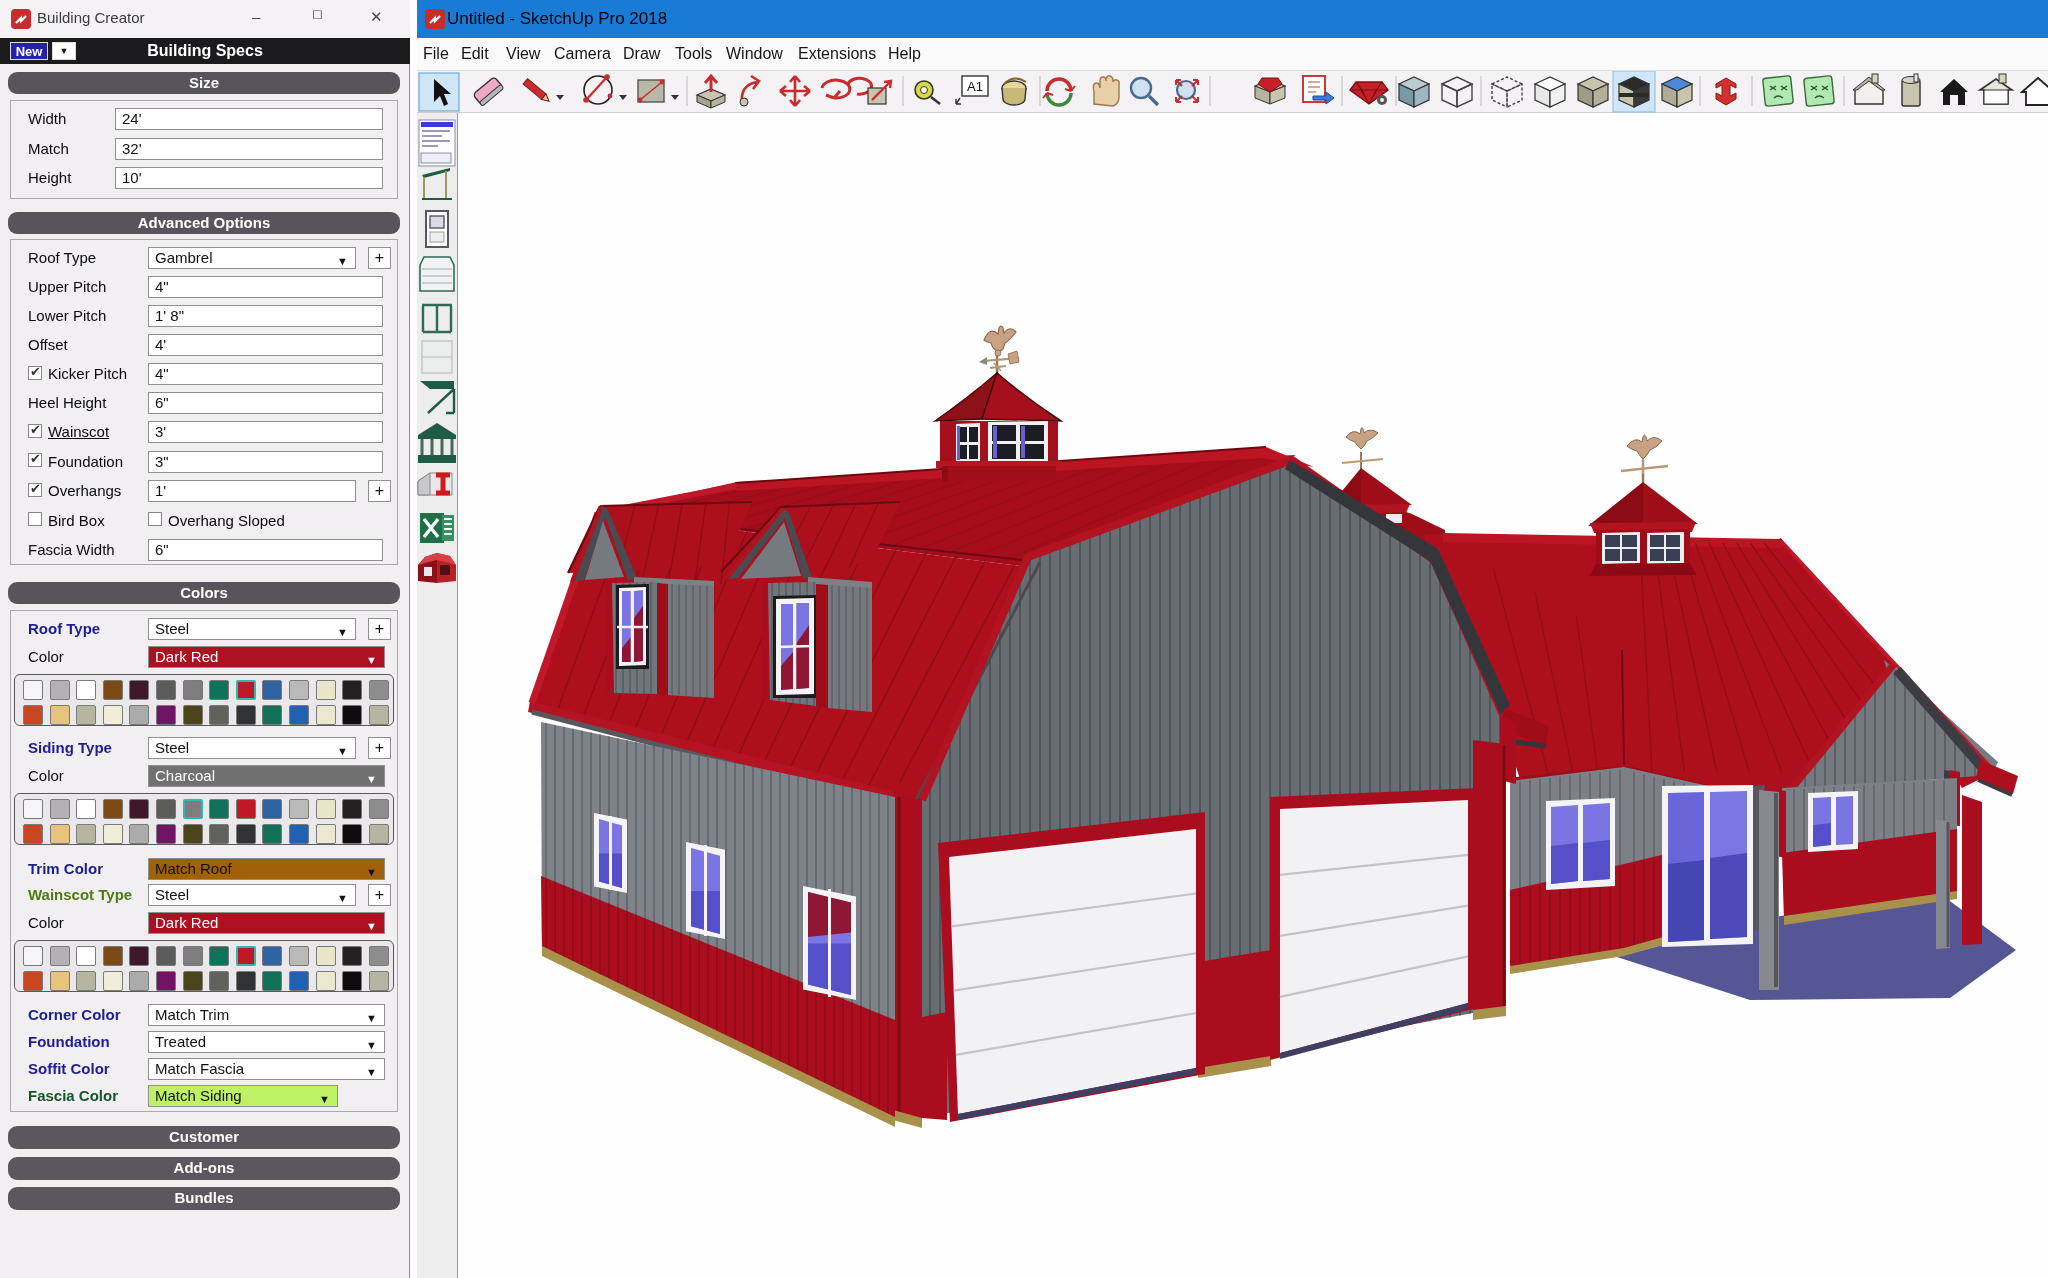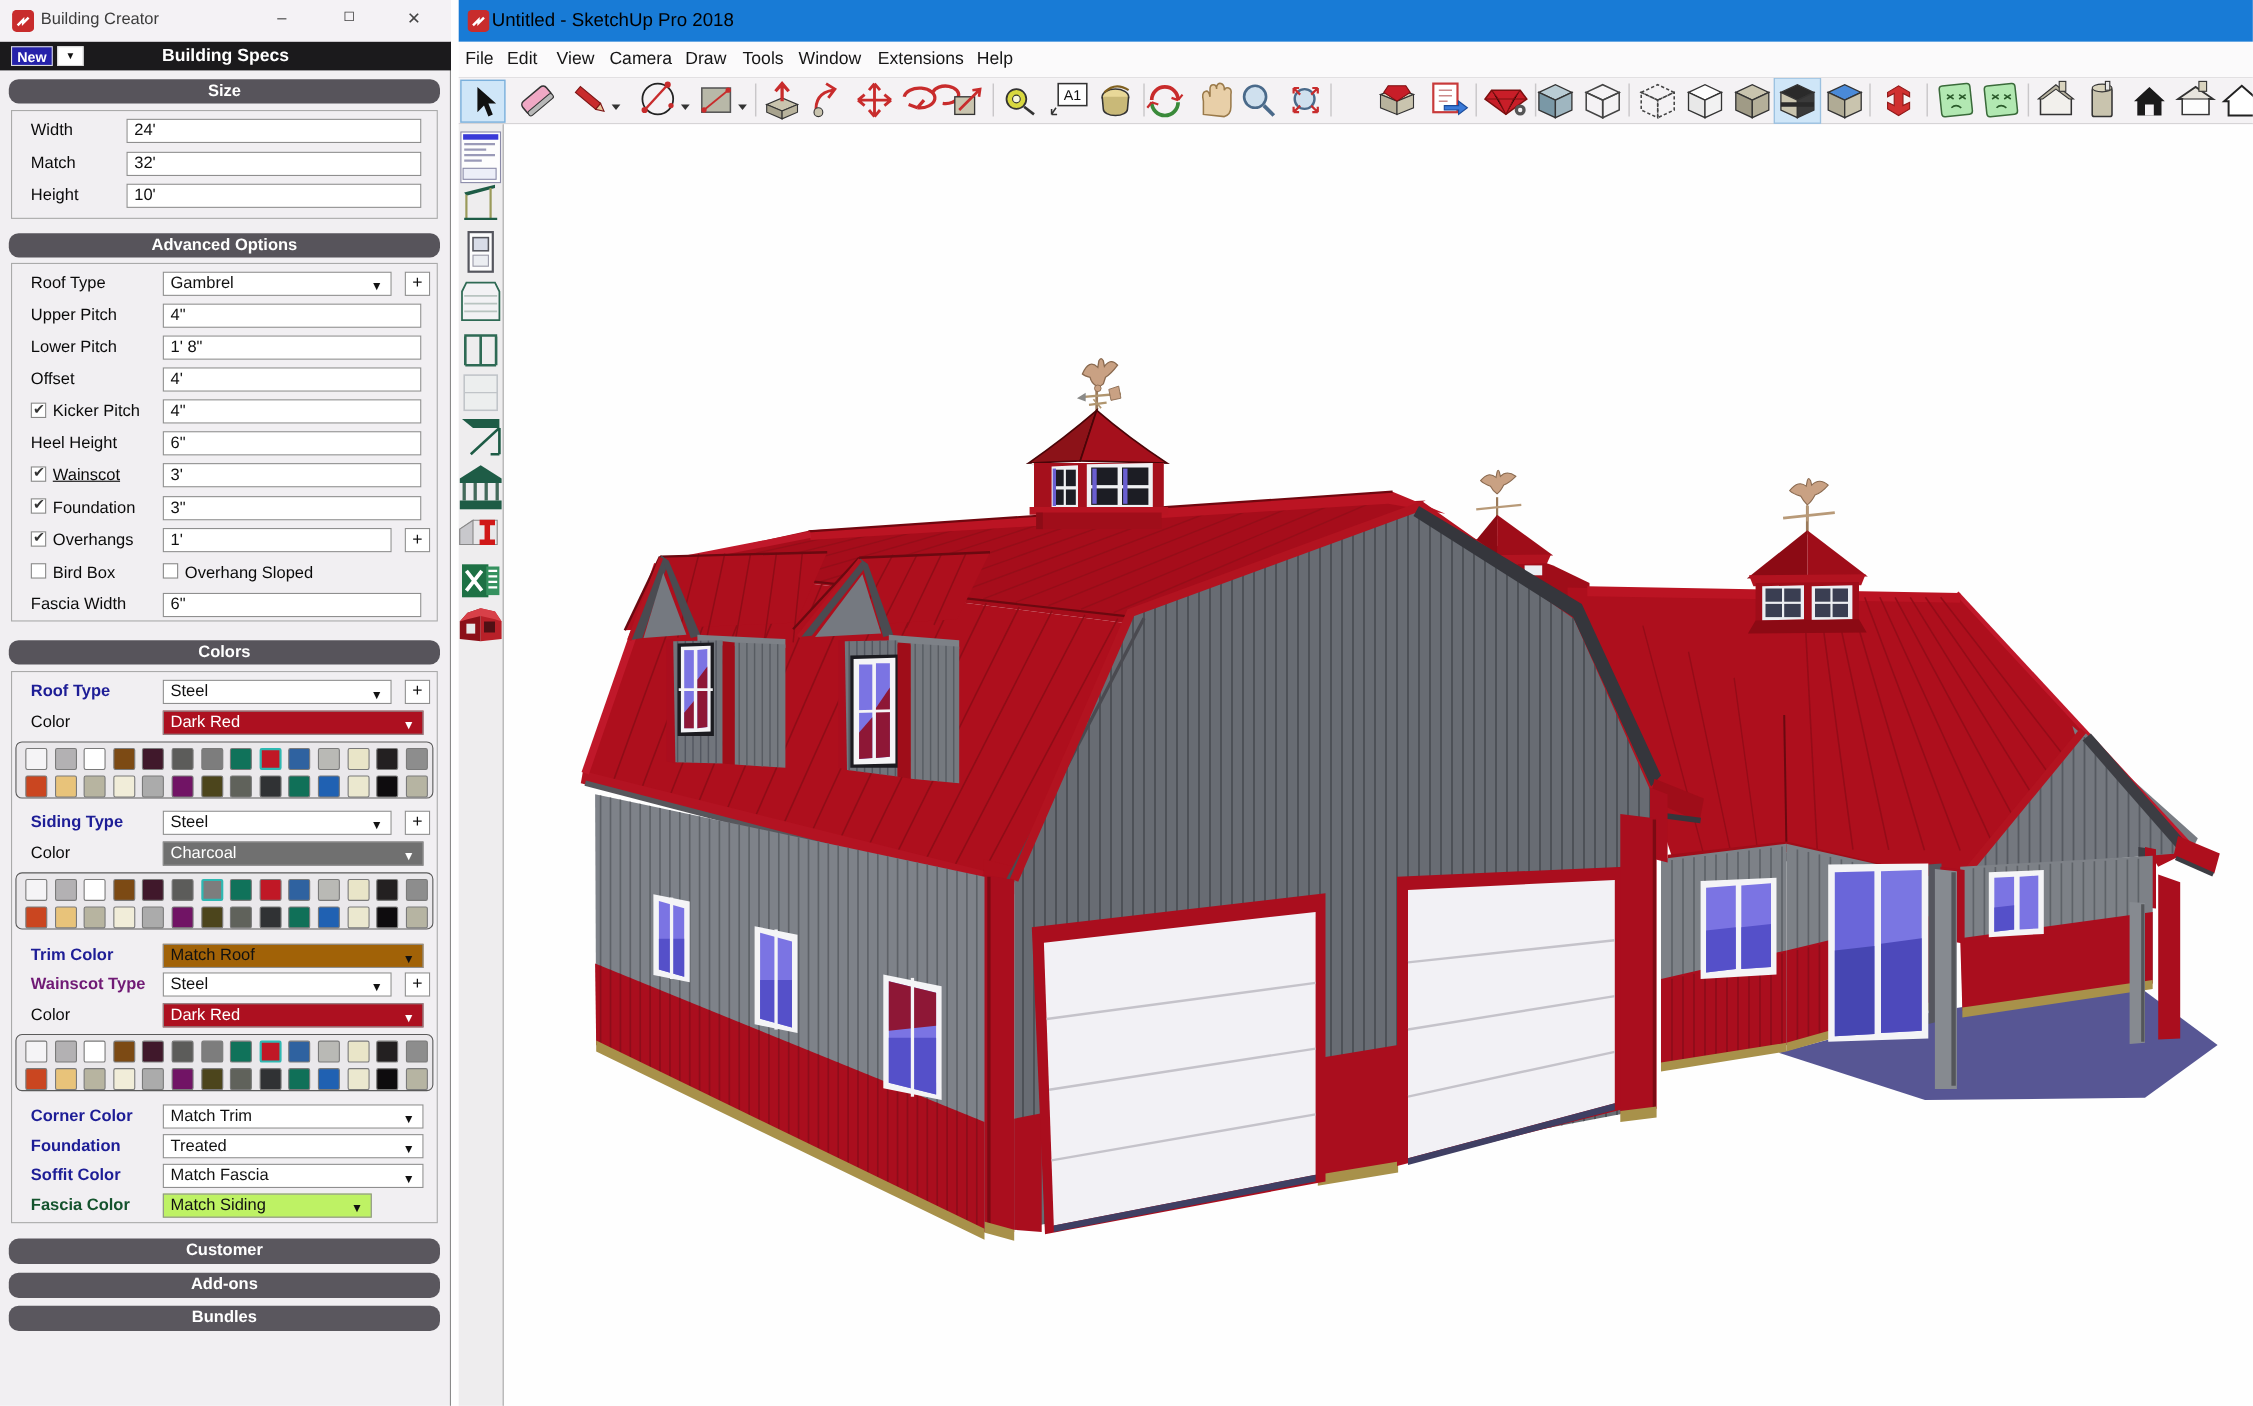--- a/index.html
+++ b/index.html
@@ -860,21 +860,21 @@
       <div style="position:absolute;left:194px;top:30px;width:20px;height:20px;background:#60625b;border:1.4px solid #7a7a7a;border-radius:2px"></div>
       <div style="position:absolute;left:221px;top:30px;width:20px;height:20px;background:#303234;border:1.4px solid #7a7a7a;border-radius:2px"></div>
       <div style="position:absolute;left:247px;top:30px;width:20px;height:20px;background:#107058;border:1.4px solid #7a7a7a;border-radius:2px"></div>
       <div style="position:absolute;left:274px;top:30px;width:20px;height:20px;background:#2061b2;border:1.4px solid #7a7a7a;border-radius:2px"></div>
       <div style="position:absolute;left:301px;top:30px;width:20px;height:20px;background:#ebe8cf;border:1.4px solid #7a7a7a;border-radius:2px"></div>
       <div style="position:absolute;left:327px;top:30px;width:20px;height:20px;background:#0e0c0e;border:1.4px solid #7a7a7a;border-radius:2px"></div>
       <div style="position:absolute;left:354px;top:30px;width:20px;height:20px;background:#b6b4a2;border:1.4px solid #7a7a7a;border-radius:2px"></div>
     </div>
     <div class="lab" style="left:28px;top:860px;color:#1d1d96;font-weight:bold;">Trim Color</div>
     <div class="inp" style="left:148px;top:858px;width:237px;background:#a16207;color:#111;">Match Roof<span style="position:absolute;right:7px;top:3px;font-size:11px;color:#111">▼</span></div>
-    <div class="lab" style="left:28px;top:886px;color:#701a75;font-weight:bold;">Wainscot Type</div>
+    <div class="lab" style="left:28px;top:886px;color:#4d7c0f;font-weight:bold;">Wainscot Type</div>
     <div class="inp" style="left:148px;top:884px;width:208px;background:#fff;color:#111;">Steel<span style="position:absolute;right:7px;top:3px;font-size:11px;color:#111">▼</span></div>
     <div class="plus" style="left:368px;top:884px">+</div>
     <div class="lab" style="left:28px;top:914px;">Color</div>
     <div class="inp" style="left:148px;top:912px;width:237px;background:#ad1020;color:#fff;">Dark Red<span style="position:absolute;right:7px;top:3px;font-size:11px;color:#fff">▼</span></div>
     <div class="pal" style="top:940px">
       <div style="position:absolute;left:8px;top:5px;width:20px;height:20px;background:#f5f4f6;border:1.4px solid #7a7a7a;border-radius:2px"></div>
       <div style="position:absolute;left:35px;top:5px;width:20px;height:20px;background:#b3b1b3;border:1.4px solid #7a7a7a;border-radius:2px"></div>
       <div style="position:absolute;left:61px;top:5px;width:20px;height:20px;background:#ffffff;border:1.4px solid #7a7a7a;border-radius:2px"></div>
       <div style="position:absolute;left:88px;top:5px;width:20px;height:20px;background:#7c4a14;border:1.4px solid #7a7a7a;border-radius:2px"></div>
       <div style="position:absolute;left:114px;top:5px;width:20px;height:20px;background:#40182b;border:1.4px solid #7a7a7a;border-radius:2px"></div>

